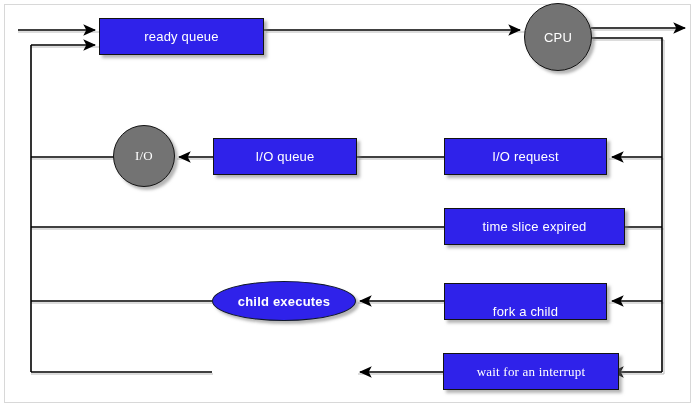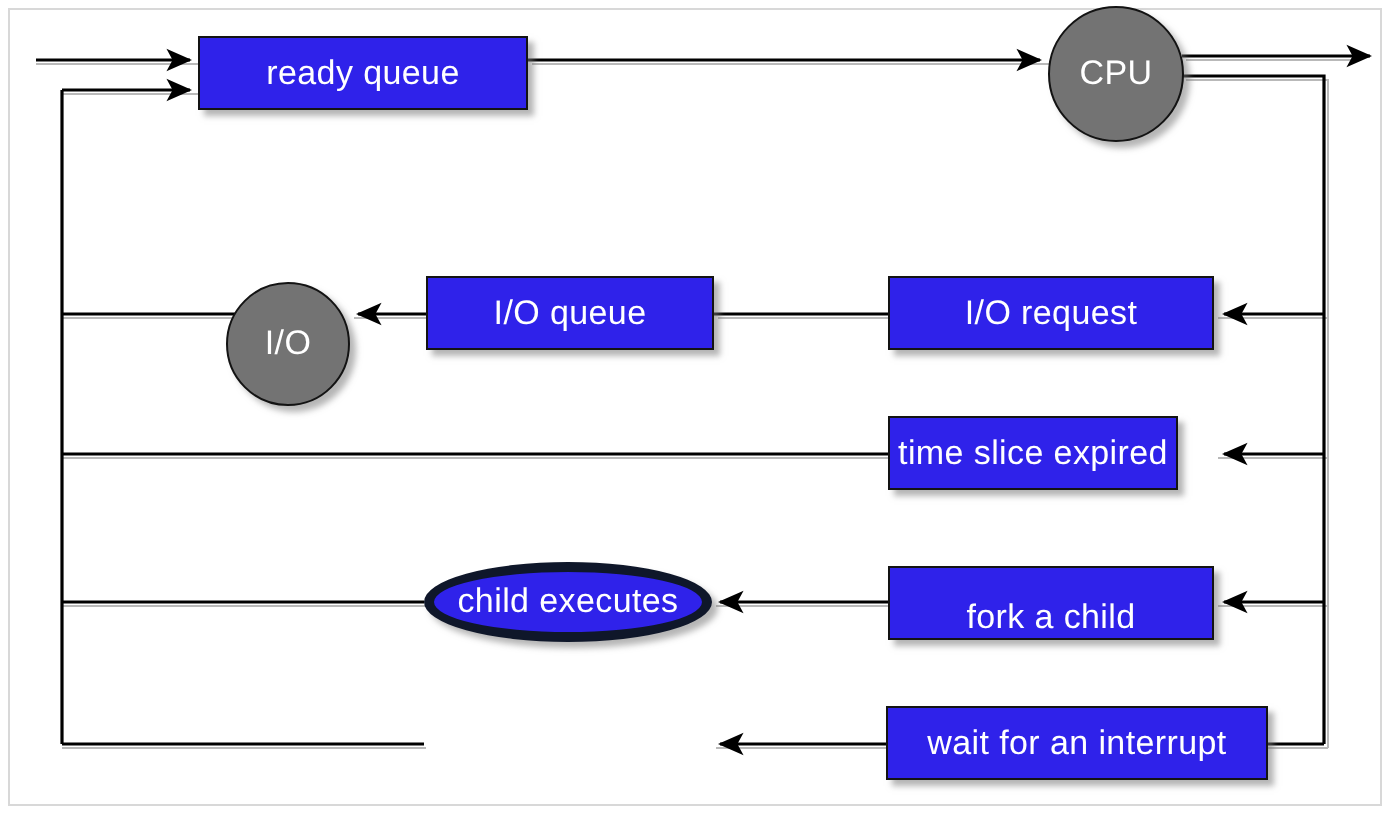--- a/index.html
+++ b/index.html
@@ -30,43 +30,44 @@
     top: 0;
     width: 697px;
     height: 409px;
   }
   .node {
     position: absolute;
     display: flex;
     align-items: center;
     justify-content: center;
     color: #ffffff;
-    font-size: 17px;
+    font-size: 13px;
     letter-spacing: .2px;
     text-align: center;
     white-space: nowrap;
     box-sizing: border-box;
     z-index: 3;
   }
   .box {
     background: #2f22ea;
     border: 1px solid #131313;
     box-shadow: 3px 3px 3px rgba(120,120,120,.55);
   }
   .circle {
     background: #737373;
     border: 1px solid #131313;
     border-radius: 50%;
     box-shadow: 3px 3px 3px rgba(120,120,120,.55);
   }
   .ellipse {
     background: #2f22ea;
-    border: 5px solid #0f172a;
+    border: 1px solid #0f172a;
     border-radius: 50%;
     box-shadow: 3px 3px 3px rgba(120,120,120,.55);
+    font-weight: bold;
   }
 </style>
 </head>
 <body>
 
 <div id="canvas">
 
   <div id="outer-border"></div>
 
   <svg id="wiring" viewBox="0 0 697 409" xmlns="http://www.w3.org/2000/svg">
@@ -139,42 +140,42 @@
   </svg>
 
   <div class="node box" style="left:99px; top:18px; width:165px; height:37px;">
     <span>ready queue</span>
   </div>
 
   <div class="node circle" style="left:524px; top:3px; width:68px; height:68px;">
     <span>CPU</span>
   </div>
 
-  <div class="node circle" style="left:113px; top:141px; width:62px; height:62px;">
+  <div class="node circle" style="left:113px; top:125px; width:62px; height:62px;font-family:Liberation Serif, serif;">
     <span>I/O</span>
   </div>
 
   <div class="node box" style="left:444px; top:138px; width:163px; height:37px;">
     <span>I/O request</span>
   </div>
 
   <div class="node box" style="left:213px; top:138px; width:144px; height:37px;">
     <span>I/O queue</span>
   </div>
 
-  <div class="node box" style="left:444px; top:208px; width:145px; height:37px;">
+  <div class="node box" style="left:444px; top:208px; width:181px; height:37px;">
     <span>time slice expired</span>
   </div>
 
   <div class="node ellipse" style="left:212px; top:281px; width:144px; height:40px;">
     <span>child executes</span>
   </div>
 
   <div class="node box" style="left:444px; top:283px; width:163px; height:37px;align-items:flex-end;">
     <span>fork a child</span>
   </div>
 
 
-  <div class="node box" style="left:443px; top:353px; width:191px; height:37px;">
+  <div class="node box" style="left:443px; top:353px; width:176px; height:37px;font-family:Liberation Serif, serif;">
     <span>wait for an interrupt</span>
   </div>
 
 </div>
 
 </body></html>

